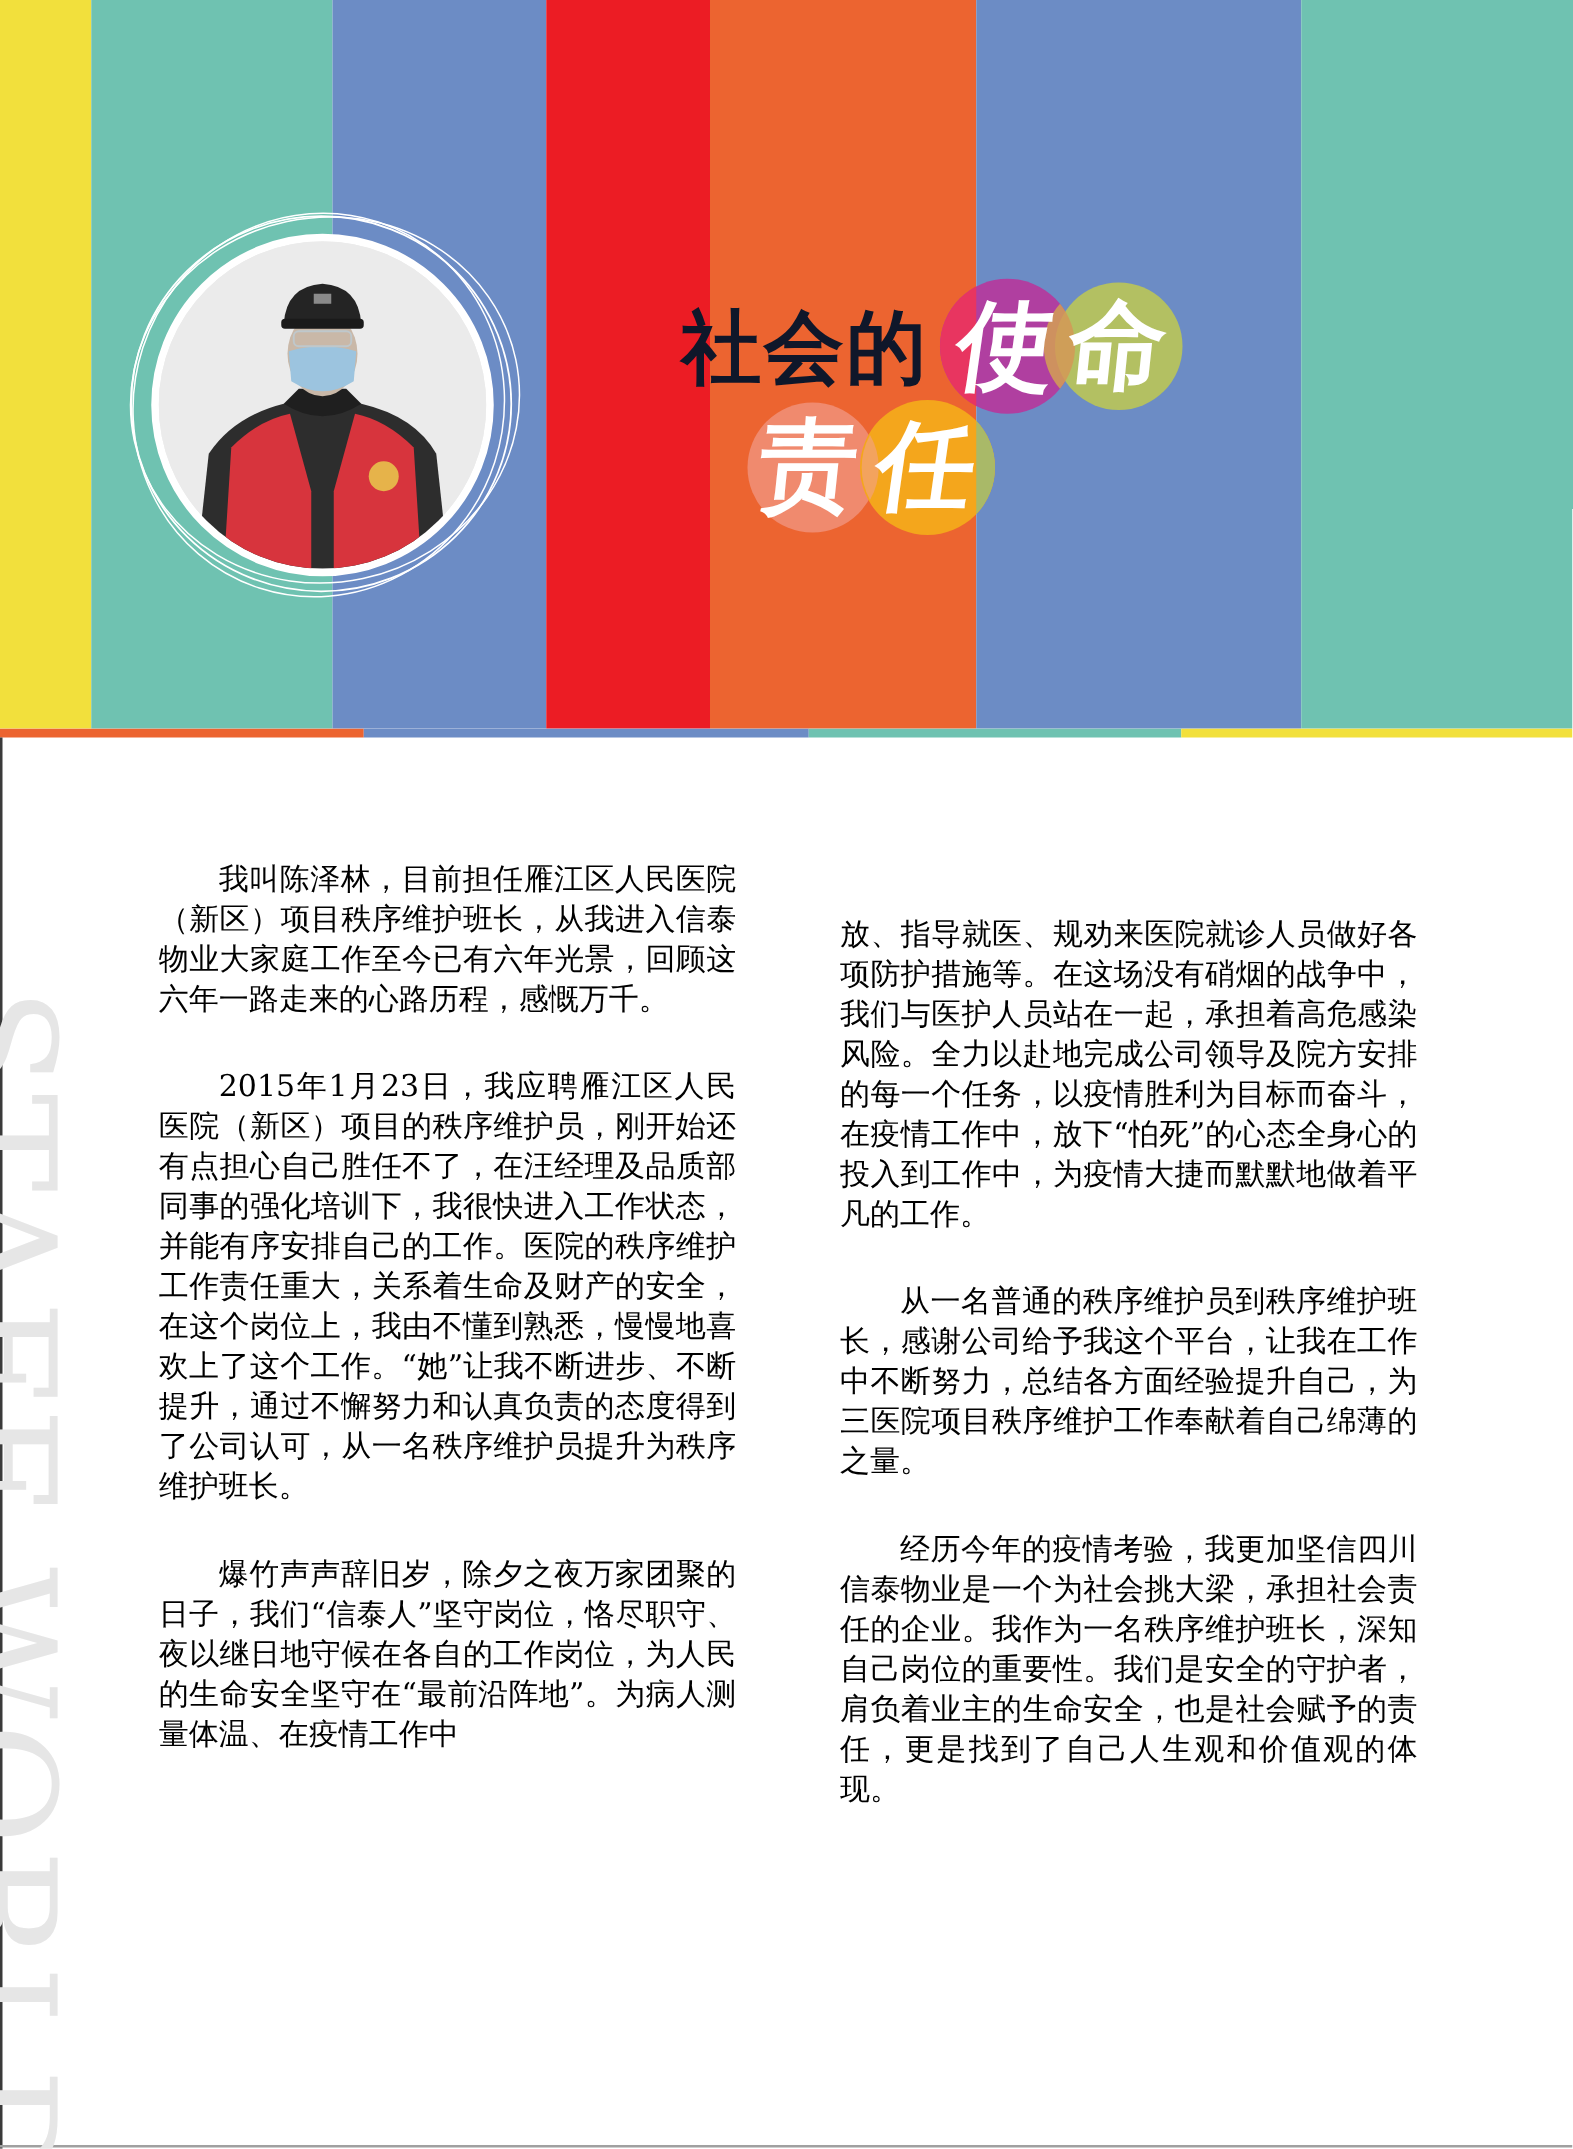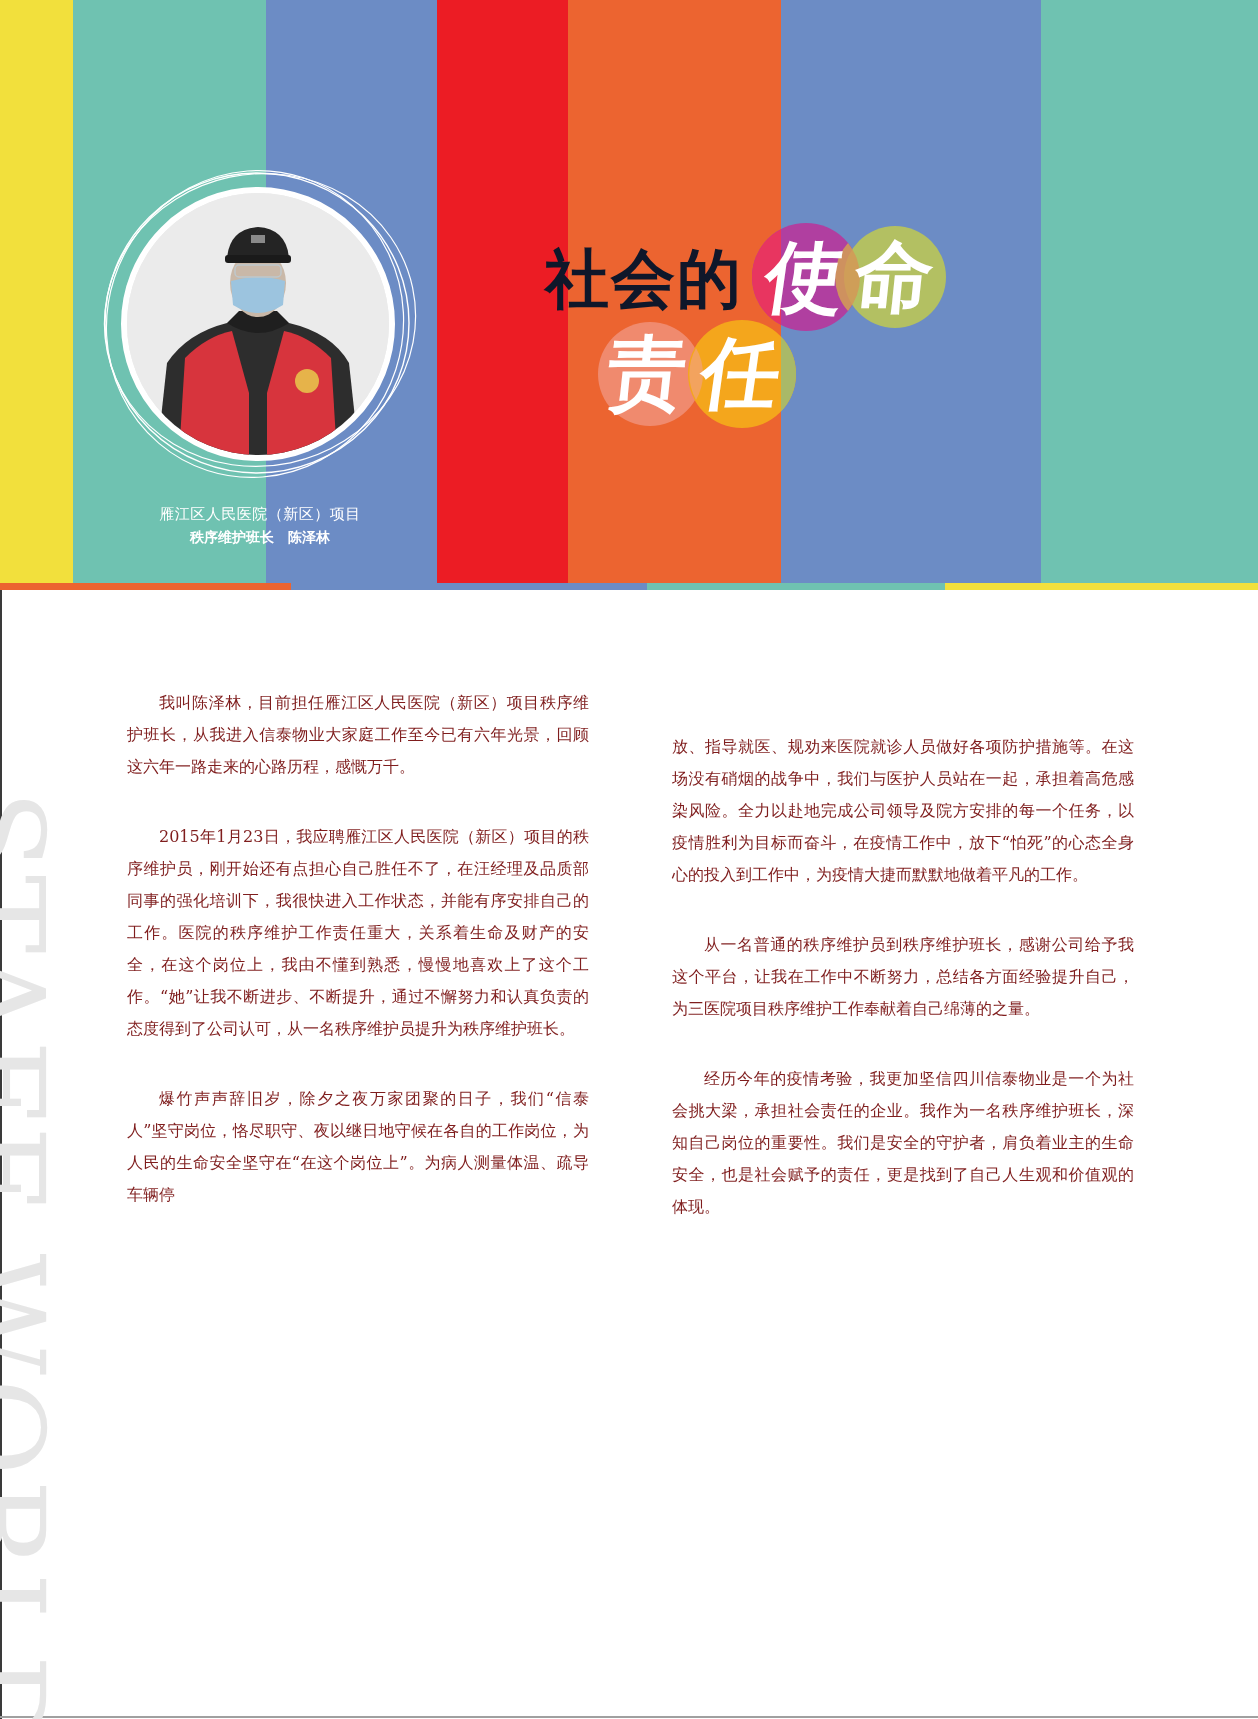--- a/index.html
+++ b/index.html
@@ -49,22 +49,22 @@
   .brush-ren  { left: 702px; top: 328px; transform: skewX(-8deg); }
 
   
   .left-border { position: absolute; left: 0; top: 590px; width: 2px; height: 1129px; background: #3a3a3a; }
   .bottom-border { position: absolute; left: 0; top: 1716px; width: 1258px; height: 2px; background: #a0a0a0; }
 
   .watermark { position: absolute; left: 60px; top: 790px; transform-origin: 0 0; transform: rotate(90deg);
                font-family: "DejaVu Serif", "Liberation Serif", serif; font-size: 118px; line-height: 118px;
                color: #e6e6e6; letter-spacing: 4px; white-space: nowrap; }
 
-  .column { position: absolute; top: 687px; width: 462px; color: #7f1d1d;
-            font-family: "DejaVu Serif", "Liberation Serif", serif; font-size: 16px; line-height: 32px;
+  .column { position: absolute; top: 687px; width: 462px; color: #000000;
+            font-family: "DejaVu Serif", "Liberation Serif", serif; font-size: 24px; line-height: 32px;
             text-align: justify; }
   .col-left  { left: 127px; }
   .col-right { left: 672px; margin-top: 44px; }
   .column p { margin: 0 0 38px 0; text-indent: 2em; }
   .column p.cont { text-indent: 0; }
 </style>
 </head>
 <body>
 
 <div class="banner">
@@ -124,26 +124,20 @@
       <path d="M 104 88 Q 131 80 158 88 L 156 112 Q 131 128 106 112 Z" fill="#9cc4df"></path>
 
       <rect x="108" y="72" width="46" height="12" rx="4" fill="none" stroke="#bfc8cc" stroke-width="1.5"></rect>
 
       <path d="M 100 66 Q 102 36 131 34 Q 160 36 162 66 Z" fill="#242424"></path>
       <rect x="98" y="62" width="66" height="8" rx="3" fill="#1a1a1a"></rect>
       <rect x="124" y="42" width="14" height="8" fill="#8a8a8a"></rect>
     </svg>
   </div>
 
-  <div class="caption">
-    <div class="line1">雁江区人民医院（新区）项目</div>
-    <div class="line2">
-      <span>秩序维护班长</span><span>陈泽林</span>
-    </div>
-  </div>
 
   <div class="title-line title-line1">社会的</div>
   <div class="brush brush-shi">使</div>
   <div class="brush brush-ming">命</div>
   <div class="brush brush-ze">责</div>
   <div class="brush brush-ren">任</div>
 </div>
 
 <div class="strip st-orange"></div>
 <div class="strip st-blue"></div>
@@ -151,20 +145,20 @@
 <div class="strip st-yellow"></div>
 
 <div class="left-border"></div>
 <div class="bottom-border"></div>
 
 <div class="watermark">STAFF WORLD</div>
 
 <div class="column col-left">
   <p>我叫陈泽林，目前担任雁江区人民医院（新区）项目秩序维护班长，从我进入信泰物业大家庭工作至今已有六年光景，回顾这六年一路走来的心路历程，感慨万千。</p>
   <p>2015年1月23日，我应聘雁江区人民医院（新区）项目的秩序维护员，刚开始还有点担心自己胜任不了，在汪经理及品质部同事的强化培训下，我很快进入工作状态，并能有序安排自己的工作。医院的秩序维护工作责任重大，关系着生命及财产的安全，在这个岗位上，我由不懂到熟悉，慢慢地喜欢上了这个工作。“她”让我不断进步、不断提升，通过不懈努力和认真负责的态度得到了公司认可，从一名秩序维护员提升为秩序维护班长。</p>
-  <p>爆竹声声辞旧岁，除夕之夜万家团聚的日子，我们“信泰人”坚守岗位，恪尽职守、夜以继日地守候在各自的工作岗位，为人民的生命安全坚守在“在这个岗位上”。为病人测量体温、疏导车辆停</p>
+  <p>爆竹声声辞旧岁，除夕之夜万家团聚的日子，我们“信泰人”坚守岗位，恪尽职守、夜以继日地守候在各自的工作岗位，为人民的生命安全坚守在“最前沿阵地”。为病人测量体温、在疫情工作中</p>
 </div>
 
 <div class="column col-right">
   <p class="cont">放、指导就医、规劝来医院就诊人员做好各项防护措施等。在这场没有硝烟的战争中，我们与医护人员站在一起，承担着高危感染风险。全力以赴地完成公司领导及院方安排的每一个任务，以疫情胜利为目标而奋斗，在疫情工作中，放下“怕死”的心态全身心的投入到工作中，为疫情大捷而默默地做着平凡的工作。</p>
   <p>从一名普通的秩序维护员到秩序维护班长，感谢公司给予我这个平台，让我在工作中不断努力，总结各方面经验提升自己，为三医院项目秩序维护工作奉献着自己绵薄的之量。</p>
   <p>经历今年的疫情考验，我更加坚信四川信泰物业是一个为社会挑大梁，承担社会责任的企业。我作为一名秩序维护班长，深知自己岗位的重要性。我们是安全的守护者，肩负着业主的生命安全，也是社会赋予的责任，更是找到了自己人生观和价值观的体现。</p>
 </div>
 
 </body></html>

